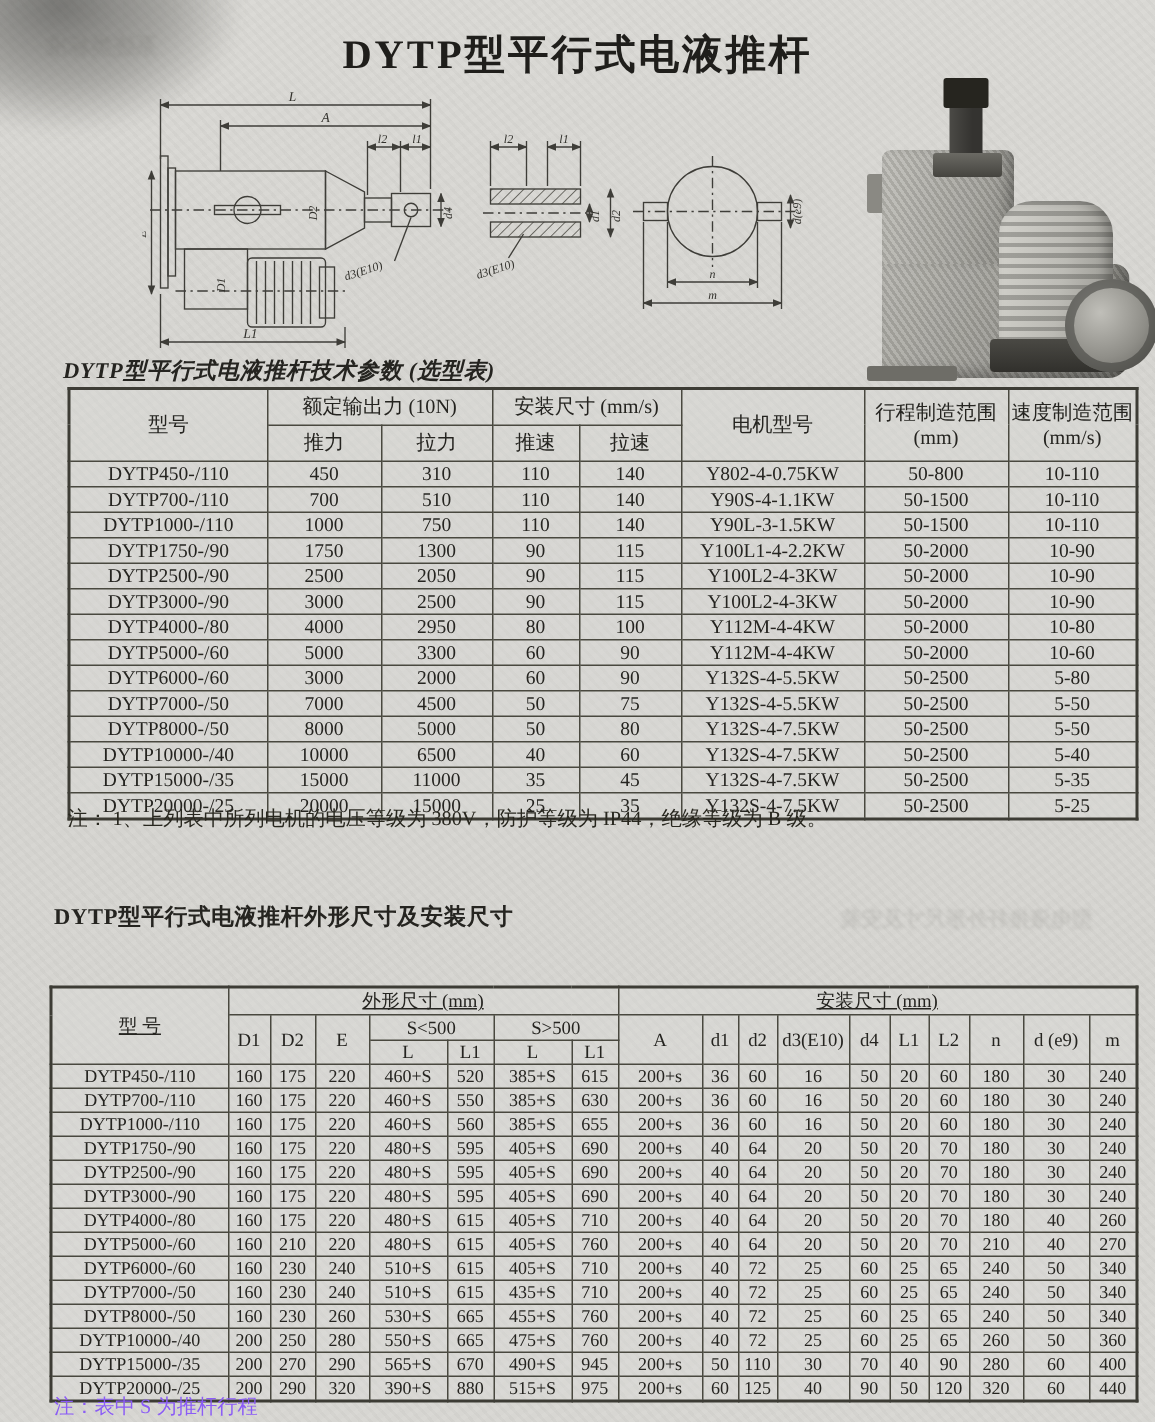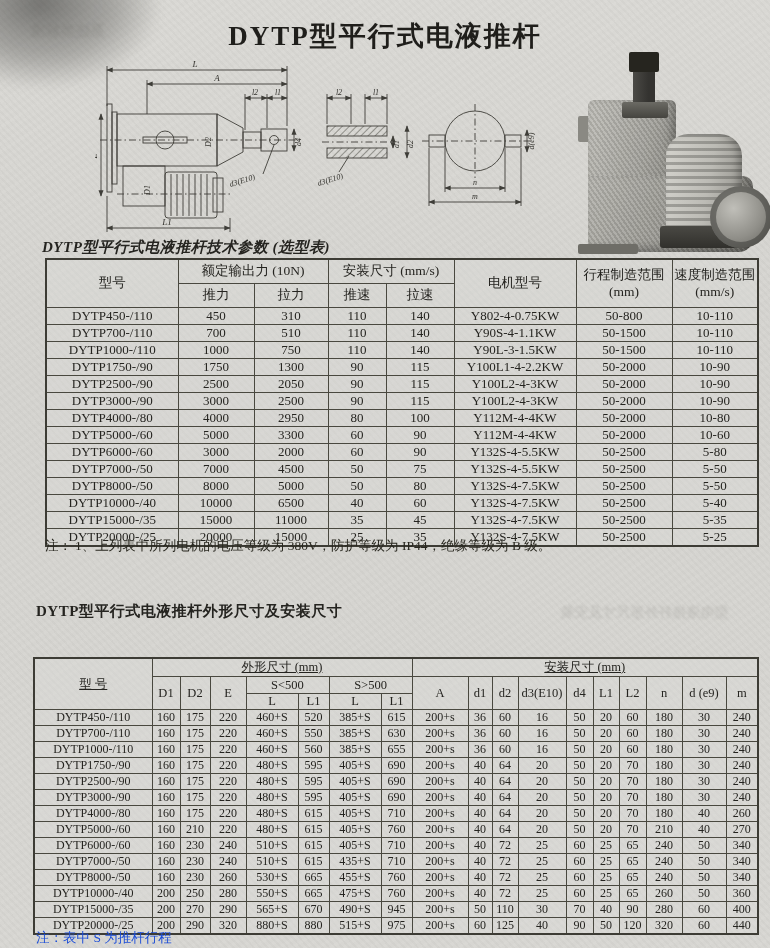--- a/index.html
+++ b/index.html
@@ -89,21 +89,21 @@
   .t2 .hrow1 th { height:18px;text-decoration:underline; }
   .t2 .hrow2 th { height:17px; }
   .t2 .hrow3 th { height:14px; }
   .t2 td { font-size:12px; height:15.5px; }
 
   .notes { position:absolute; left:45px; top:536px; width:700px; font-size:13.5px; line-height:1.42; color:#28271f; }
   .notes .wrap { position:relative; padding-left:30px; }
   .notes .notes-label { position:absolute; left:0; top:0; }
   .notes .note-item { padding-left:17px; text-indent:-17px; }
 
-  .footnote { position:absolute; left:36px; top:929px; font-size:13.5px; color:#1d4ed8; }
+  .footnote { position:absolute; left:36px; top:929px; font-size:13.5px; color:#8b5cf6; }
 </style>
 </head>
 <body>
 
 <div class="corner-smudge"></div>
 <div class="artifact a1">系统类标准</div>
 <div class="artifact a2">DYTZ型接反直式电</div>
 <div class="artifact a3">型电液推杆外形尺寸及安装</div>
 
 <div class="page-title">DYTP型平行式电液推杆</div>
@@ -731,21 +731,21 @@
         <td>90</td>
         <td>280</td>
         <td>60</td>
         <td>400</td>
       </tr>
       <tr>
         <td>DYTP20000-/25</td>
         <td>200</td>
         <td>290</td>
         <td>320</td>
-        <td>880+S</td>
+        <td>390+S</td>
         <td>880</td>
         <td>515+S</td>
         <td>975</td>
         <td>200+s</td>
         <td>60</td>
         <td>125</td>
         <td>40</td>
         <td>90</td>
         <td>50</td>
         <td>120</td>

